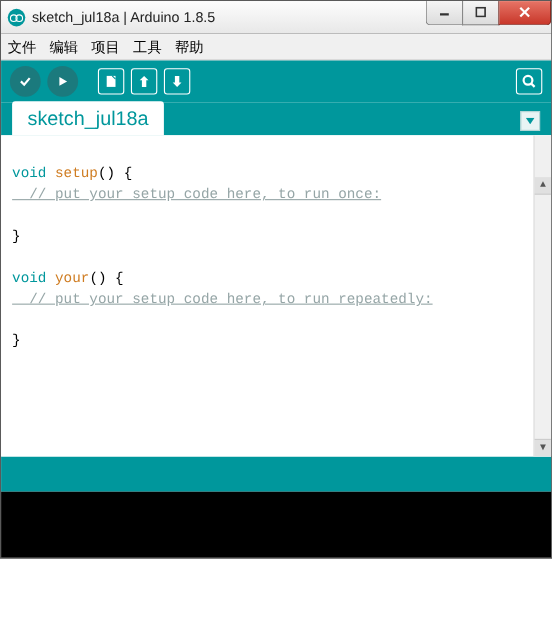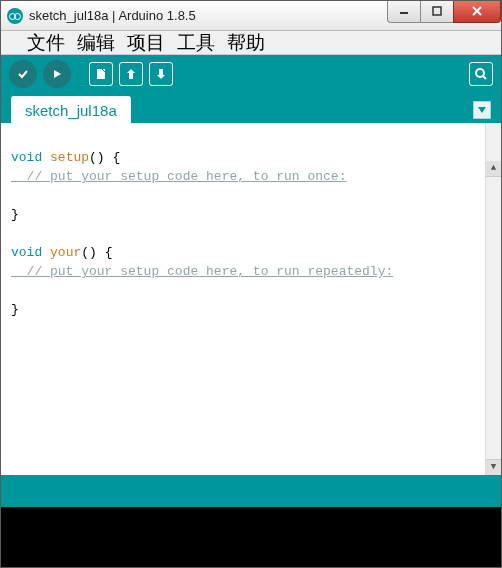--- a/index.html
+++ b/index.html
@@ -6,21 +6,21 @@
     body {
       font-family: "Microsoft YaHei", "SimSun", sans-serif;
       font-size: 12px;
       background: #fff;
       width: 502px;
       height: 568px;
       overflow: hidden;
     }
     .window {
       width: 502px;
-      height: 568px;
+      height: 508px;
       border: 1px solid #5a5a5a;
       display: flex;
       flex-direction: column;
       justify-content: flex-end;
     }
     .titlebar {
       height: 30px;
       background: linear-gradient(to bottom, #fdfdfd, #e8e8e8);
       display: flex;
       align-items: center;
@@ -70,23 +70,23 @@
       border-bottom-right-radius: 4px;
       background: linear-gradient(to bottom, #e67466, #c8372a);
       border-color: #8a2a20;
     }
     .win-btn svg { display: block; }
     .menubar {
       height: 24px;
       background: #f0f0f0;
       display: flex;
       align-items: center;
-      padding: 0 22px;
+      padding: 0 2px;
       gap: 4px;
-      font-size: 19px;
+      font-size: 13px;
       color: #000;
       border-bottom: 1px solid #ccc;
     }
     .menubar span { padding: 2px 4px; }
     .toolbar {
       height: 38px;
       background: #00979c;
       display: flex;
       align-items: center;
       padding: 0 8px;
@@ -108,21 +108,21 @@
       display: flex;
       align-items: flex-end;
       padding: 0 10px;
     }
     .tab {
       background: #fff;
       padding: 6px 14px 4px 14px;
       border-top-left-radius: 3px;
       border-top-right-radius: 3px;
       color: #00979c;
-      font-size: 15px;
+      font-size: 18px;
     }
     .tab-spacer { flex: 1; }
     .tab-dropdown {
       width: 18px; height: 18px;
       background: #e8f4f4;
       border: 1px solid #b0d4d4;
       margin-bottom: 4px;
       display: flex;
       align-items: center;
       justify-content: center;

